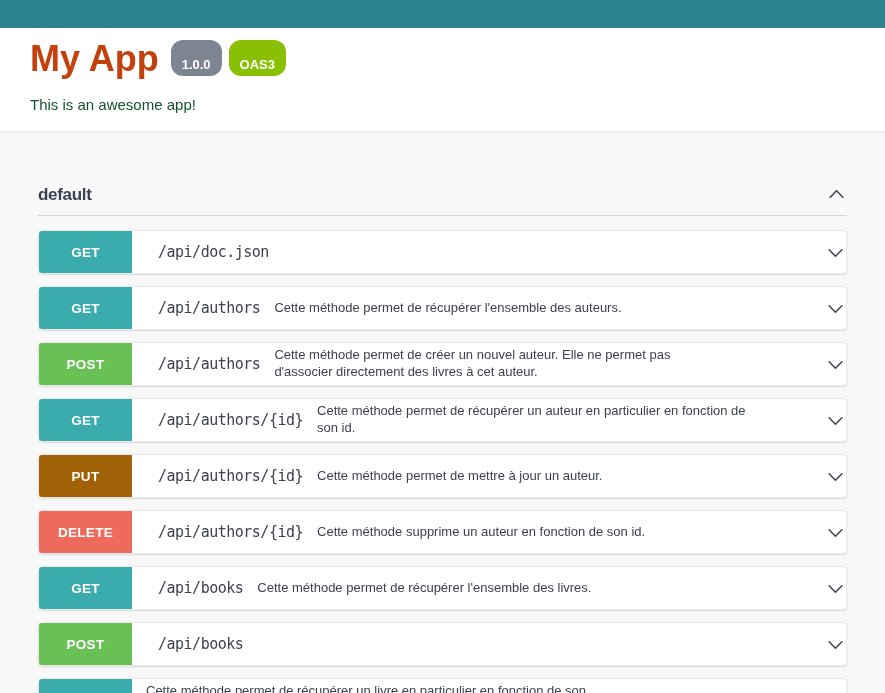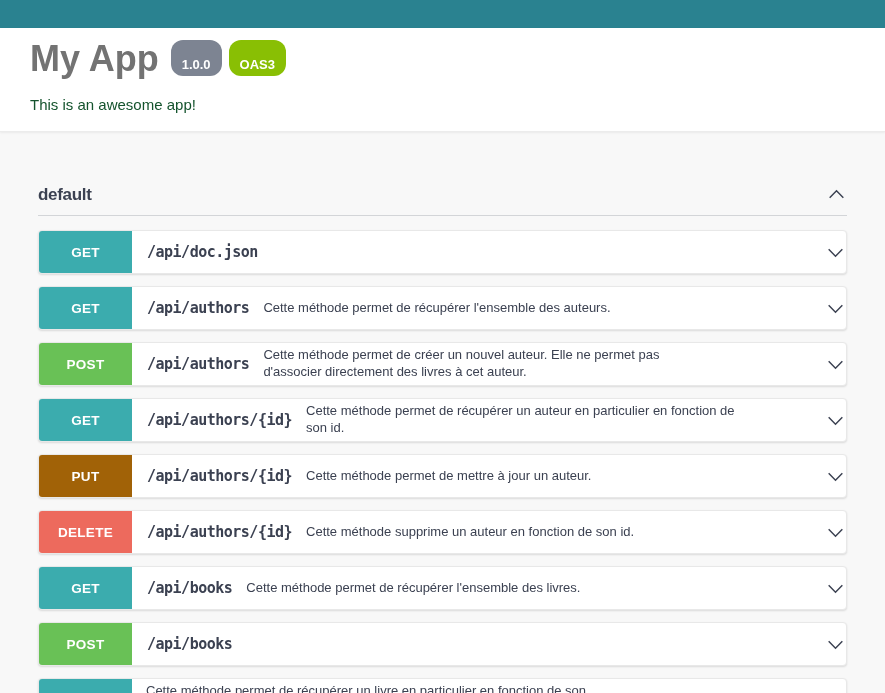--- a/index.html
+++ b/index.html
@@ -19,21 +19,21 @@
     border-bottom: 1px solid #ececec;
     box-shadow: 0 1px 2px rgba(0,0,0,0.06);
   }
   .title-row {
     display: flex;
     align-items: flex-start;
   }
   .app-title {
     font-size: 36px;
     font-weight: bold;
-    color: #737373;
+    color: #c2410c;
     line-height: 42px;
   }
   .badges {
     display: flex;
     gap: 7px;
     margin-left: 12px;
     margin-top: 2px;
   }
   .pill {
     display: inline-block;
@@ -93,23 +93,23 @@
     align-items: center;
     justify-content: center;
     color: #ffffff;
     font-size: 13.5px;
     font-weight: bold;
     letter-spacing: 0.3px;
     border-radius: 3px 0 0 3px;
     background: #999;
   }
   .opblock-path {
-    margin-left: 15px;
+    margin-left: 26px;
     font-family: "DejaVu Sans Mono", monospace;
-    font-weight: bold;
+    font-weight: normal;
     font-size: 15px;
     color: #3b4151;
     white-space: nowrap;
     letter-spacing: -0.5px;
   }
   .opblock-desc {
     margin-left: 14px;
     font-size: 13px;
     line-height: 1.3;
     color: #3b4151;

